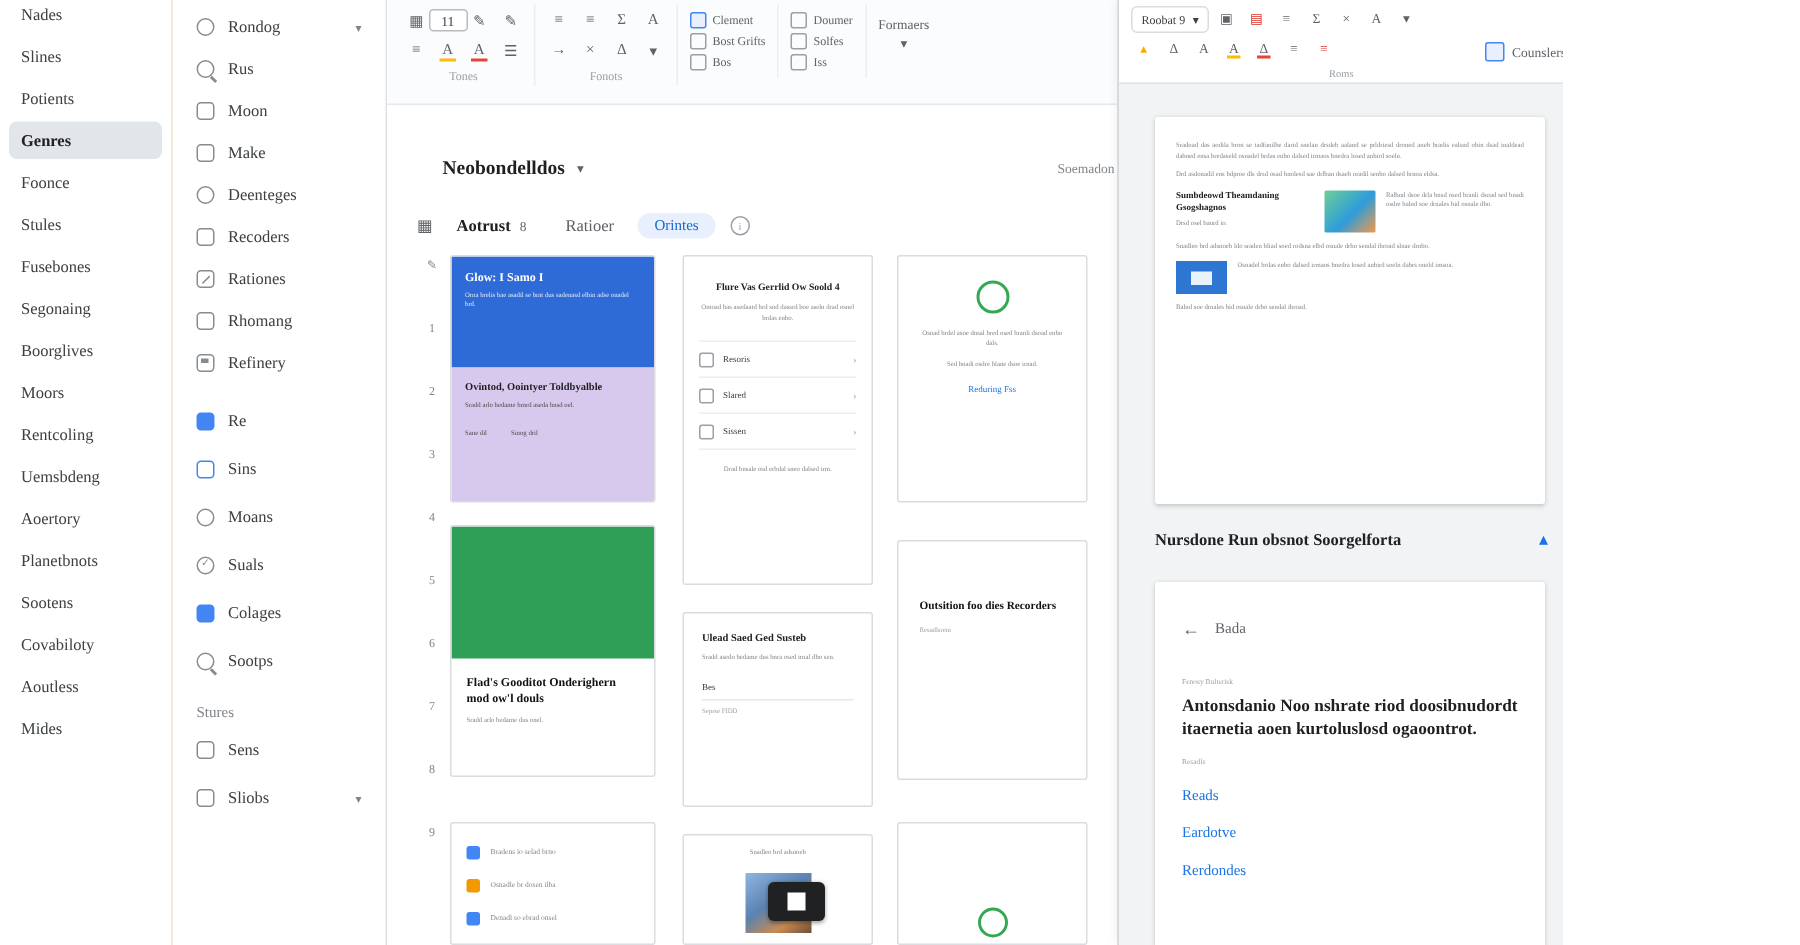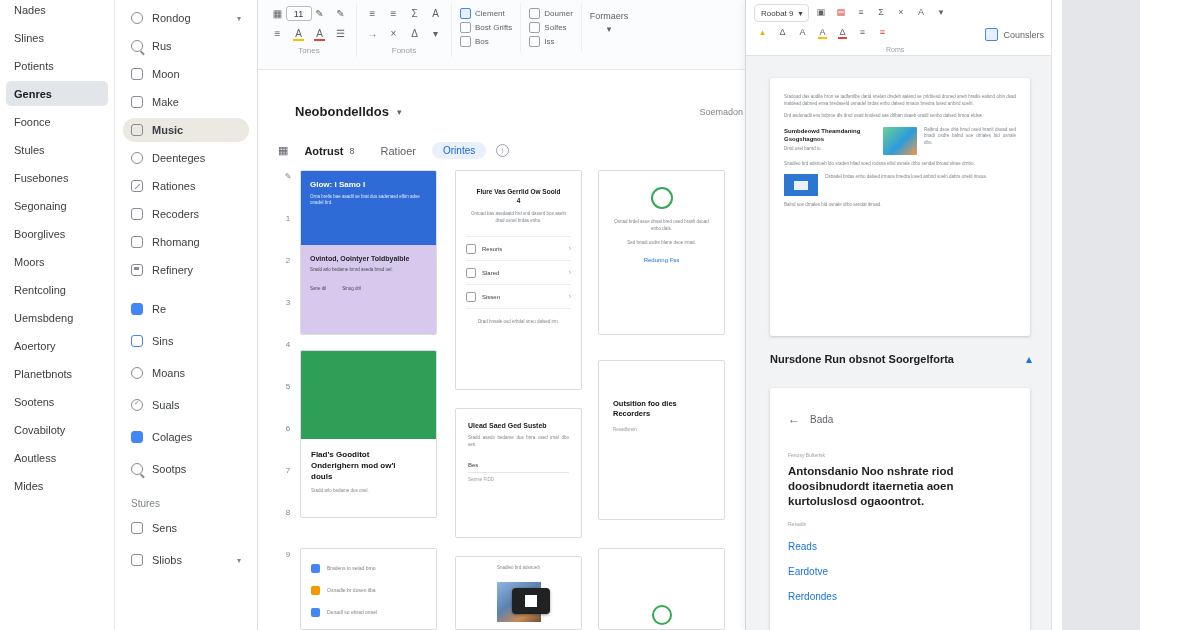--- a/index.html
+++ b/index.html
@@ -1,17 +1,17 @@
 <!DOCTYPE html>
 <html><head>
 <meta charset="utf-8">
 <style>
   html,body{margin:0;padding:0}
-  #app{position:relative;width:1140px;height:630px;overflow:hidden;background:#eab308;
-       font-family:Liberation Sans, sans-serif;-webkit-font-smoothing:antialiased}
+  #app{position:relative;width:1042px;height:630px;overflow:hidden;background:#eab308;
+       font-family:Liberation Serif, serif;-webkit-font-smoothing:antialiased}
 
   
   #sidebar1{position:absolute;left:0;top:0;width:115px;height:630px;background:#fff;
             border-right:1px solid #e4e6e8;box-sizing:border-box;overflow:hidden}
   #sidebar1 .list{margin-top:-6px}
   .s1-item{height:25px;margin:3px 6px;display:flex;align-items:center;padding:0 8px;
            font-size:11px;color:#3c4043;border-radius:5px;cursor:pointer;white-space:nowrap}
   .s1-item.sel{background:#e2e5e9;font-weight:700;color:#202124}
 
   
@@ -225,38 +225,33 @@
         <div class="s2-item">
           <span class="ni doc"></span>
           <span>Moon</span>
           <span class="s2-trail"></span>
         </div>
         <div class="s2-item">
           <span class="ni doc"></span>
           <span>Make</span>
           <span class="s2-trail"></span>
         </div>
-        <div class="s2-item sel">
-          <span class="ni doc"></span>
-          <span>Music</span>
-          <span class="s2-trail"></span>
-        </div>
         <div class="s2-item">
           <span class="ni person"></span>
           <span>Deenteges</span>
           <span class="s2-trail"></span>
         </div>
         <div class="s2-item">
+          <span class="ni doc"></span>
+          <span>Recoders</span>
+          <span class="s2-trail"></span>
+        </div>
+        <div class="s2-item">
           <span class="ni pen"></span>
           <span>Rationes</span>
-          <span class="s2-trail"></span>
-        </div>
-        <div class="s2-item">
-          <span class="ni doc"></span>
-          <span>Recoders</span>
           <span class="s2-trail"></span>
         </div>
         <div class="s2-item">
           <span class="ni doc"></span>
           <span>Rhomang</span>
           <span class="s2-trail"></span>
         </div>
         <div class="s2-item">
           <span class="ni flag"></span>
           <span>Refinery</span>

